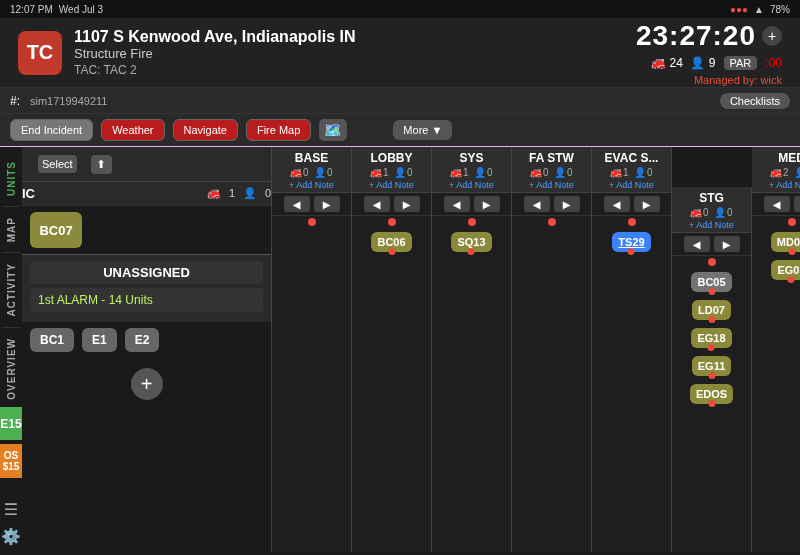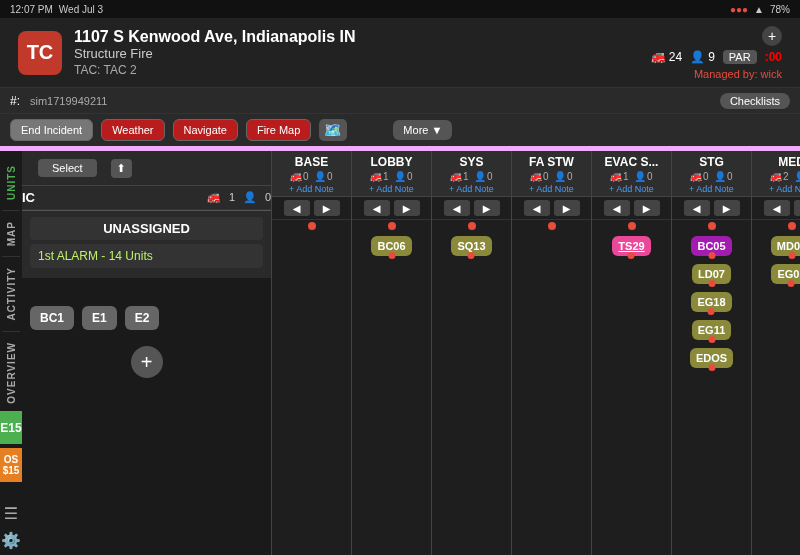--- a/index.html
+++ b/index.html
@@ -66,21 +66,21 @@
     .plus-btn {
       background: #444;
       border-radius: 50%;
       width: 20px; height: 20px;
       display: flex; align-items: center; justify-content: center;
       font-size: 14px; color: #fff; cursor: pointer;
     }
     .stats-row { display: flex; align-items: center; gap: 8px; }
     .stat-item { display: flex; align-items: center; gap: 3px; font-size: 12px; color: #fff; }
     .par-badge { background: #555; padding: 1px 6px; border-radius: 4px; font-size: 11px; }
-    .countdown { color: #f00; font-weight: bold; }
+    .countdown { color: #f00; font-weight: normal; }
     .managed-row { font-size: 11px; color: #e74c3c; }
 
     
     .info-row {
       display: flex;
       align-items: center;
       background: #2a2a2a;
       padding: 3px 10px;
       gap: 10px;
       height: 26px;
@@ -97,21 +97,21 @@
       margin-left: auto;
     }
 
     
     .toolbar {
       display: flex;
       align-items: center;
       background: #2a2a2a;
       padding: 5px 10px;
       gap: 8px;
-      border-bottom: 5px solid #f0abfc;
+      border-bottom: 1px solid #f0abfc;
     }
     .toolbar-btn {
       background: #b91c1c;
       border-radius: 6px;
       padding: 4px 10px;
       font-size: 11px;
       color: #fff;
       cursor: pointer;
       border: 1px solid #666;
     }
@@ -213,21 +213,21 @@
       justify-content: space-between;
       padding: 4px 8px;
       background: #2a2a2a;
       border-bottom: 1px solid #444;
     }
     .ic-label { font-size: 13px; font-weight: bold; color: #fff; }
     .ic-stats { display: flex; gap: 8px; font-size: 11px; color: #ccc; }
     .select-btn {
       background: #555;
       border-radius: 4px;
-      padding: 3px 14px;
+      padding: 3px 4px;
       font-size: 11px;
       color: #fff;
       cursor: pointer;
       margin: 4px 8px;
     }
     .bc07-unit {
       background: #8a8a3a;
       border-radius: 6px;
       width: 52px; height: 36px;
       display: flex; align-items: center; justify-content: center;
@@ -267,21 +267,20 @@
       gap: 8px;
       padding: 6px 8px;
       flex-wrap: wrap;
     }
     .unit-badge {
       background: #666;
       border-radius: 6px;
       padding: 5px 10px;
       font-size: 12px; font-weight: bold; color: #fff;
       cursor: pointer;
-      margin-top: 22px;
     }
 
     .add-plus-btn {
       background: #555;
       border-radius: 50%;
       width: 32px; height: 32px;
       display: flex; align-items: center; justify-content: center;
       font-size: 20px; color: #fff; cursor: pointer;
       margin: 10px auto;
     }
@@ -394,20 +393,21 @@
   <div class="incident-info">
     <div class="incident-address">1107 S Kenwood Ave, Indianapolis IN</div>
     <div class="incident-type">Structure Fire</div>
     <div class="incident-tac">
       <span>TAC:</span>
       <span>TAC 2</span>
     </div>
   </div>
   <div class="header-right">
     <div class="timer-row">
+      <span class="timer">23:27:20</span>
       <div class="plus-btn">+</div>
     </div>
     <div class="stats-row">
       <div class="stat-item">
         <span>🚒</span>
         <span>24</span>
       </div>
       <div class="stat-item">
         <span>👤</span>
         <span>9</span>
@@ -474,20 +474,21 @@
       </div>
       <div style="display:flex;align-items:center;justify-content:space-between;padding:4px 0;background:#2a2a2a;border-bottom:1px solid #333;">
         <span class="ic-label">IC</span>
         <div class="ic-stats">
           <span>🚒</span>
           <span>1</span>
           <span>👤</span>
           <span>0</span>
         </div>
       </div>
+      <div class="bc07-unit">BC07</div>
 
       <div class="unassigned-section">
         <div class="unassigned-title">UNASSIGNED</div>
         <div class="alarm-row">1st ALARM - 14 Units</div>
       </div>
       <div class="unit-row">
         <div class="unit-badge">BC1</div>
         <div class="unit-badge">E1</div>
         <div class="unit-badge">E2</div>
       </div>
@@ -580,43 +581,43 @@
             <span>👤0</span>
           </div>
           <div class="add-note">+ Add Note</div>
         </div>
         <div class="col-arrows">
           <div class="arrow-btn">◀</div>
           <div class="arrow-btn">▶</div>
         </div>
         <div class="red-dot"></div>
         <div class="col-unit">
-          <div class="col-unit-badge" style="background:#ec4899;text-decoration:underline;">
+          <div class="col-unit-badge" style="background:#3b82f6;text-decoration:underline;">
             TS29
             <div class="dot"></div>
           </div>
         </div>
       </div>
 
-      <div class="column" style="min-width:80px;">
+      <div class="column" style="min-width:80px;margin-top:40px;">
         <div class="col-header">
           <div class="col-title">STG</div>
           <div class="col-stats">
             <span>🚒0</span>
             <span>👤0</span>
           </div>
           <div class="add-note">+ Add Note</div>
         </div>
         <div class="col-arrows">
           <div class="arrow-btn">◀</div>
           <div class="arrow-btn">▶</div>
         </div>
         <div class="red-dot"></div>
         <div class="col-unit">
-          <div class="col-unit-badge" style="background:#a21caf;">BC05<div class="dot"></div></div>
+          <div class="col-unit-badge" style="background:#737373;">BC05<div class="dot"></div></div>
         </div>
         <div class="col-unit">
           <div class="col-unit-badge" style="background:#8a8a3a;">LD07<div class="dot"></div></div>
         </div>
         <div class="col-unit">
           <div class="col-unit-badge" style="background:#8a8a3a;">EG18<div class="dot"></div></div>
         </div>
         <div class="col-unit">
           <div class="col-unit-badge" style="background:#8a8a3a;">EG11<div class="dot"></div></div>
         </div>

